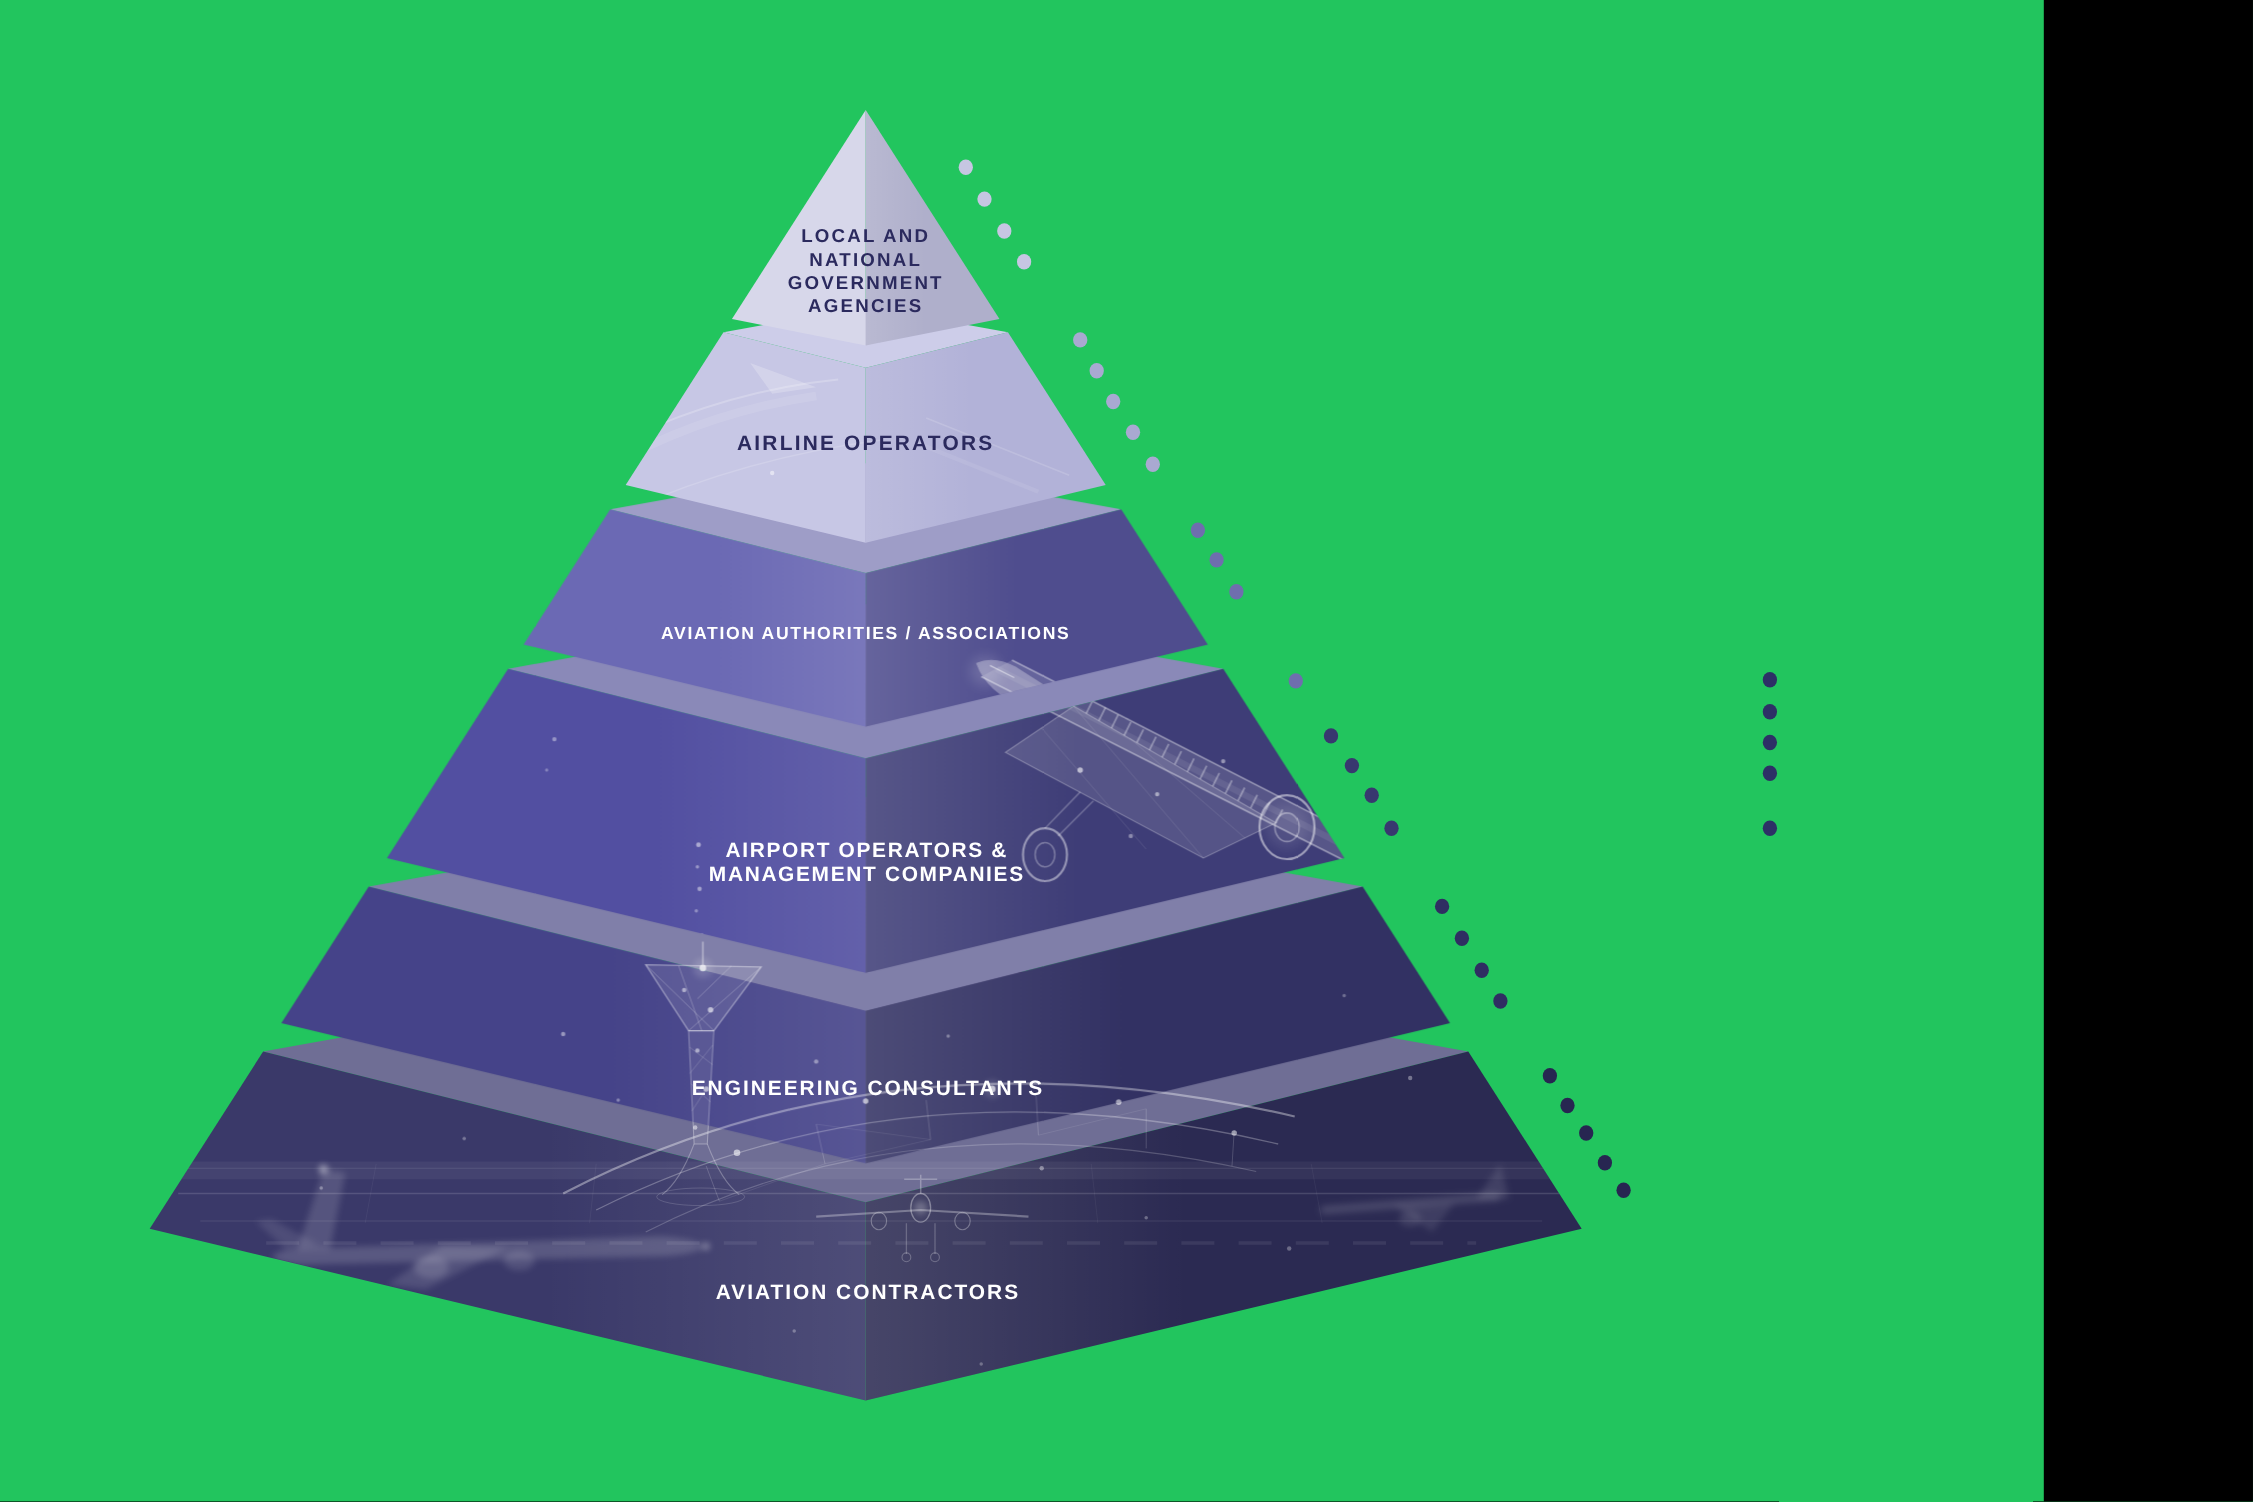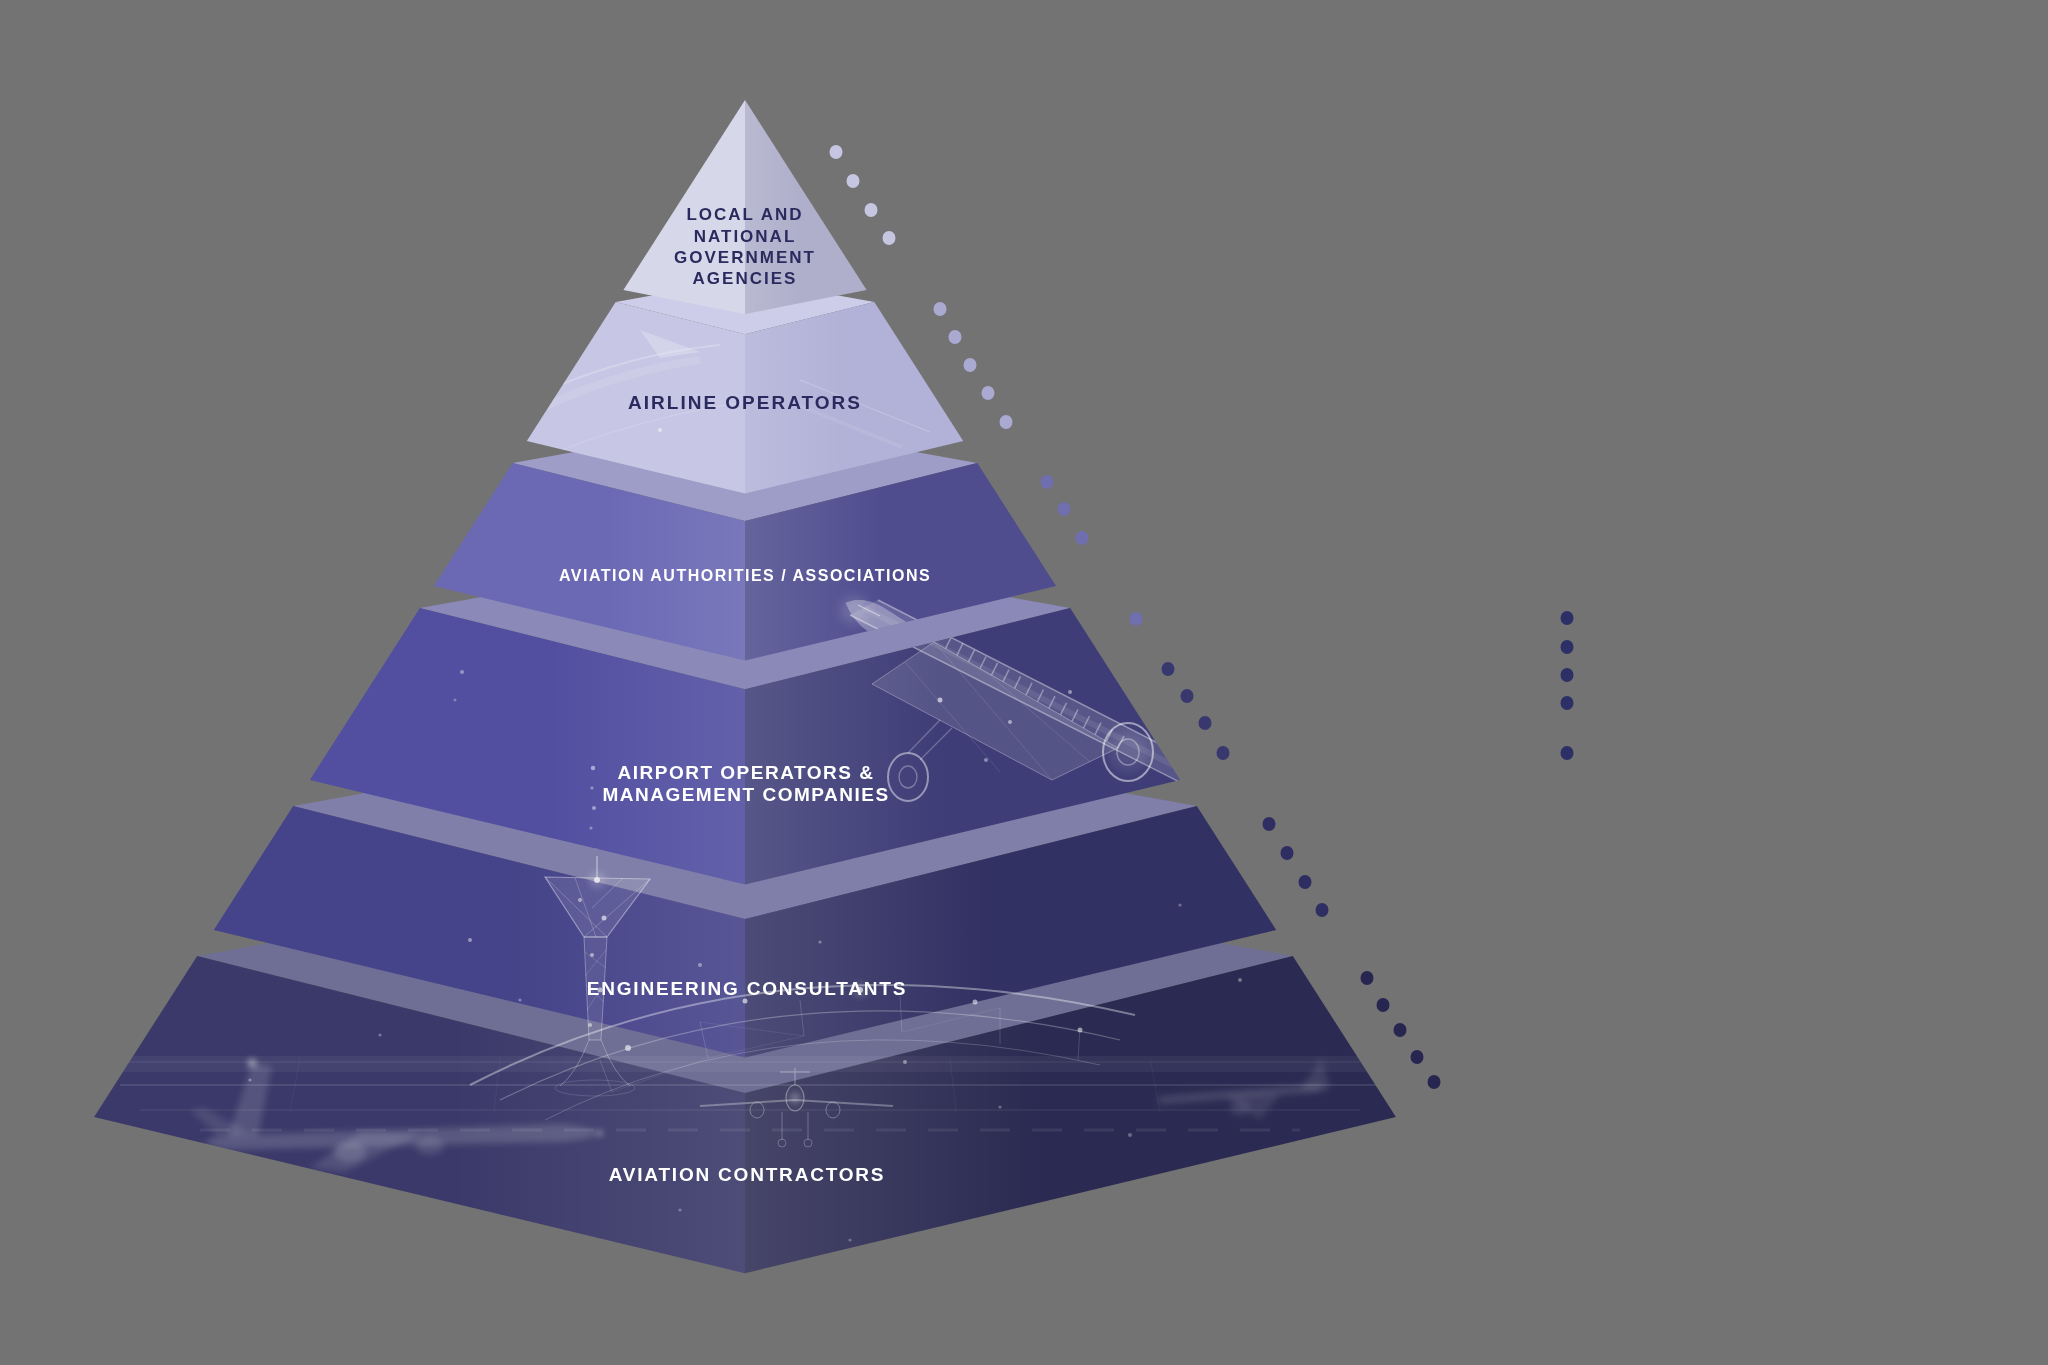--- a/index.html
+++ b/index.html
@@ -1,17 +1,17 @@
 <!DOCTYPE html>
 <html><head>
 <meta charset="utf-8">
 <style>
   html,body{margin:0;padding:0;background:#000;}
-  #stage{position:relative;width:2048px;height:1365px;background:#737373;overflow:hidden;
-         font-family:"Liberation Sans", sans-serif;}
+  #stage{position:relative;width:1816px;height:1365px;background:#22c55e;overflow:hidden;
+         font-family:"Liberation Sans", sans-serif;padding-left:42px;}
   svg{display:block;}
   text{font-family:"Liberation Sans", sans-serif;font-weight:bold;}
   .lvl-label{text-anchor:middle;}
 </style>
 </head>
 <body>
 
 <div id="stage">
 <svg width="2048" height="1365" viewBox="0 0 2048 1365">
   <defs>

